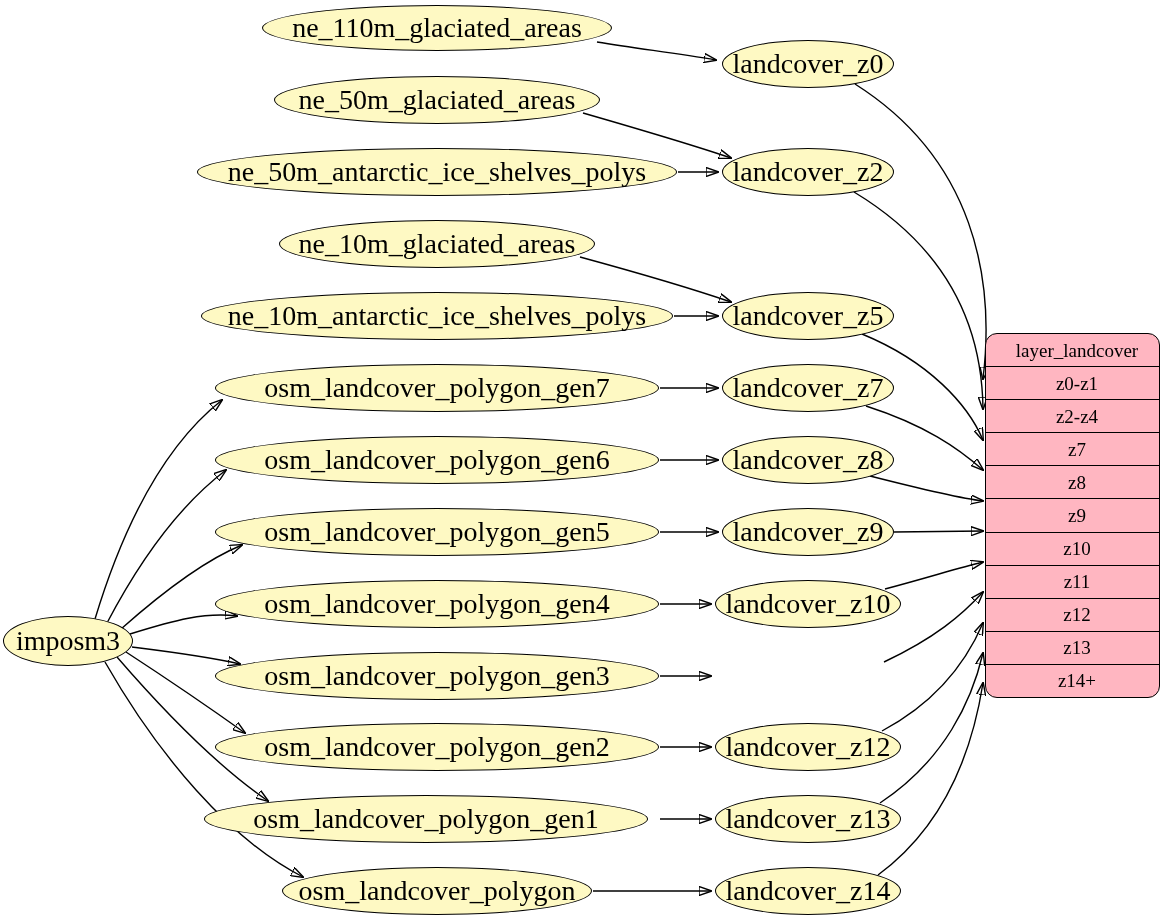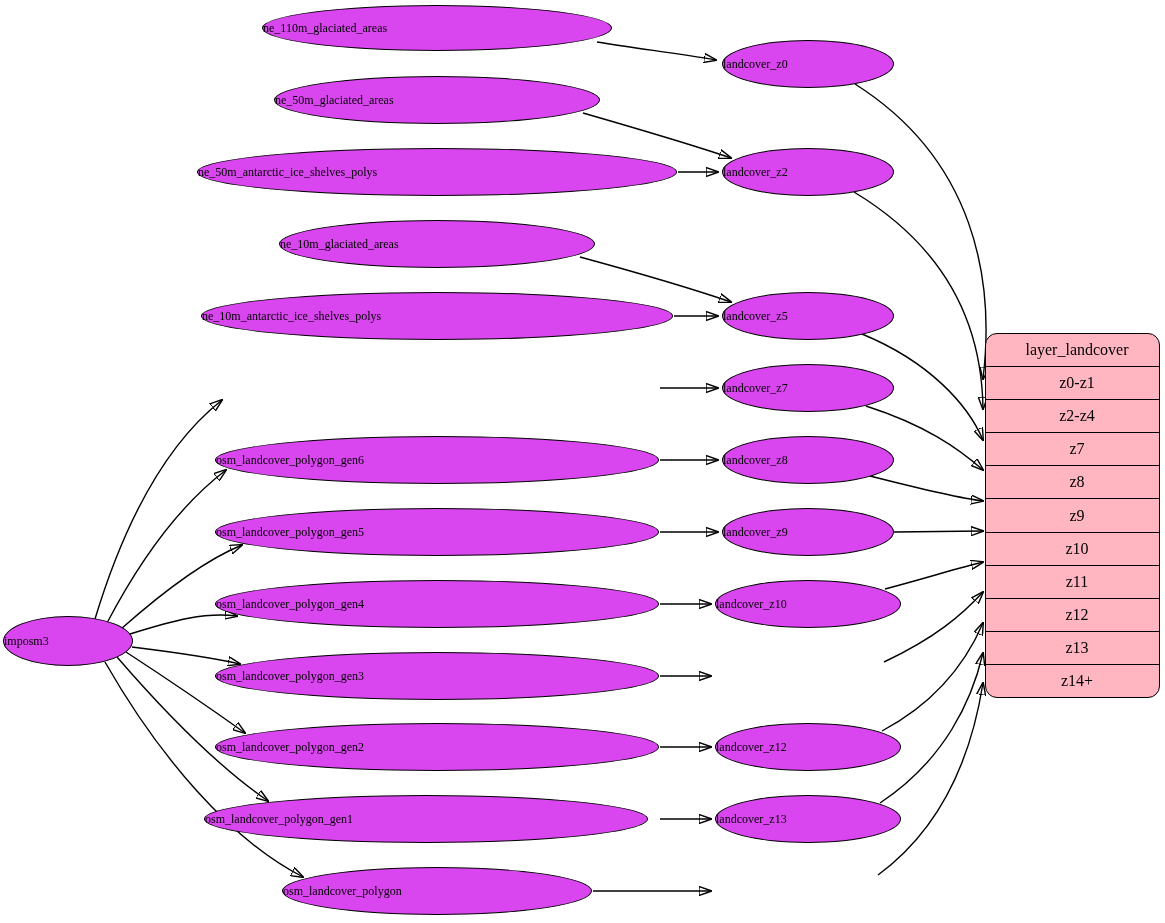--- a/index.html
+++ b/index.html
@@ -3,32 +3,32 @@
 <meta charset="utf-8">
 <style>
   html,body{margin:0;padding:0;background:#ffffff;}
   #canvas{
     position:relative;width:1165px;height:923px;background:#ffffff;overflow:hidden;
     font-family:"Liberation Serif","DejaVu Serif",serif;color:#000;
   }
   #edges{position:absolute;left:0;top:0;width:1165px;height:923px;}
   #edges path{fill:none;stroke:#000;stroke-width:1.4;}
   .node{
-    position:absolute;border:1.4px solid #000;border-radius:50%;background:#d946ef;
-    display:flex;align-items:center;justify-content:flex-start;
-    font-size:12px;line-height:1;white-space:nowrap;box-sizing:border-box;
+    position:absolute;border:1.4px solid #000;border-radius:50%;background:#fef9c3;
+    display:flex;align-items:center;justify-content:center;
+    font-size:28px;line-height:1;white-space:nowrap;box-sizing:border-box;
   }
   .record{
     position:absolute;left:985px;top:333px;width:175px;height:365px;
     background:#ffb6c1;border:1.5px solid #000;border-radius:12px;
     display:flex;flex-direction:column;box-sizing:border-box;overflow:hidden;
   }
   .record-row{
     flex:1;display:flex;align-items:center;justify-content:center;
-    font-size:16px;line-height:1;border-top:1px solid #000;white-space:nowrap;padding-left:9px;
+    font-size:19px;line-height:1;border-top:1px solid #000;white-space:nowrap;padding-left:9px;
   }
   .record-row.header{border-top:none;}
 </style>
 </head>
 <body>
 
 <div id="canvas">
 
   <svg id="edges" viewBox="0 0 1165 923">
     <defs>
@@ -87,20 +87,23 @@
       <span>ne_10m_glaciated_areas</span>
     </div>
   <div class="node" style="left:201px;top:292px;width:472px;height:48px">
       <span>ne_10m_antarctic_ice_shelves_polys</span>
     </div>
 
   <div class="node" style="left:3px;top:616px;width:130px;height:50px">
       <span>imposm3</span>
     </div>
 
+  <div class="node" style="left:215px;top:364px;width:444px;height:48px">
+      <span>osm_landcover_polygon_gen7</span>
+    </div>
   <div class="node" style="left:215px;top:436px;width:444px;height:48px">
       <span>osm_landcover_polygon_gen6</span>
     </div>
   <div class="node" style="left:215px;top:508px;width:444px;height:48px">
       <span>osm_landcover_polygon_gen5</span>
     </div>
   <div class="node" style="left:215px;top:580px;width:444px;height:48px">
       <span>osm_landcover_polygon_gen4</span>
     </div>
   <div class="node" style="left:215px;top:652px;width:444px;height:48px">
@@ -136,20 +139,23 @@
     </div>
   <div class="node" style="left:715px;top:580px;width:186px;height:48px">
       <span>landcover_z10</span>
     </div>
   <div class="node" style="left:715px;top:723px;width:186px;height:48px">
       <span>landcover_z12</span>
     </div>
   <div class="node" style="left:715px;top:795px;width:186px;height:48px">
       <span>landcover_z13</span>
     </div>
+  <div class="node" style="left:715px;top:867px;width:186px;height:48px">
+      <span>landcover_z14</span>
+    </div>
 
   <div class="record">
     <div class="record-row header">layer_landcover</div>
     <div class="record-row">z0-z1</div>
     <div class="record-row">z2-z4</div>
     <div class="record-row">z7</div>
     <div class="record-row">z8</div>
     <div class="record-row">z9</div>
     <div class="record-row">z10</div>
     <div class="record-row">z11</div>

